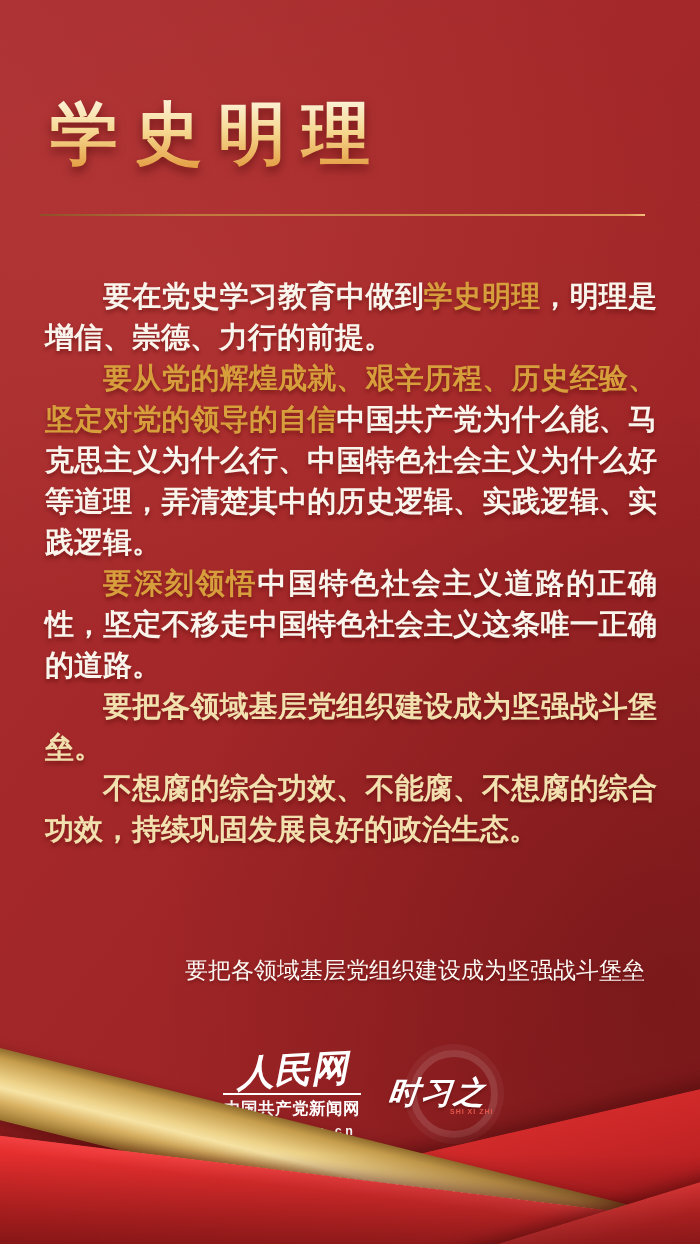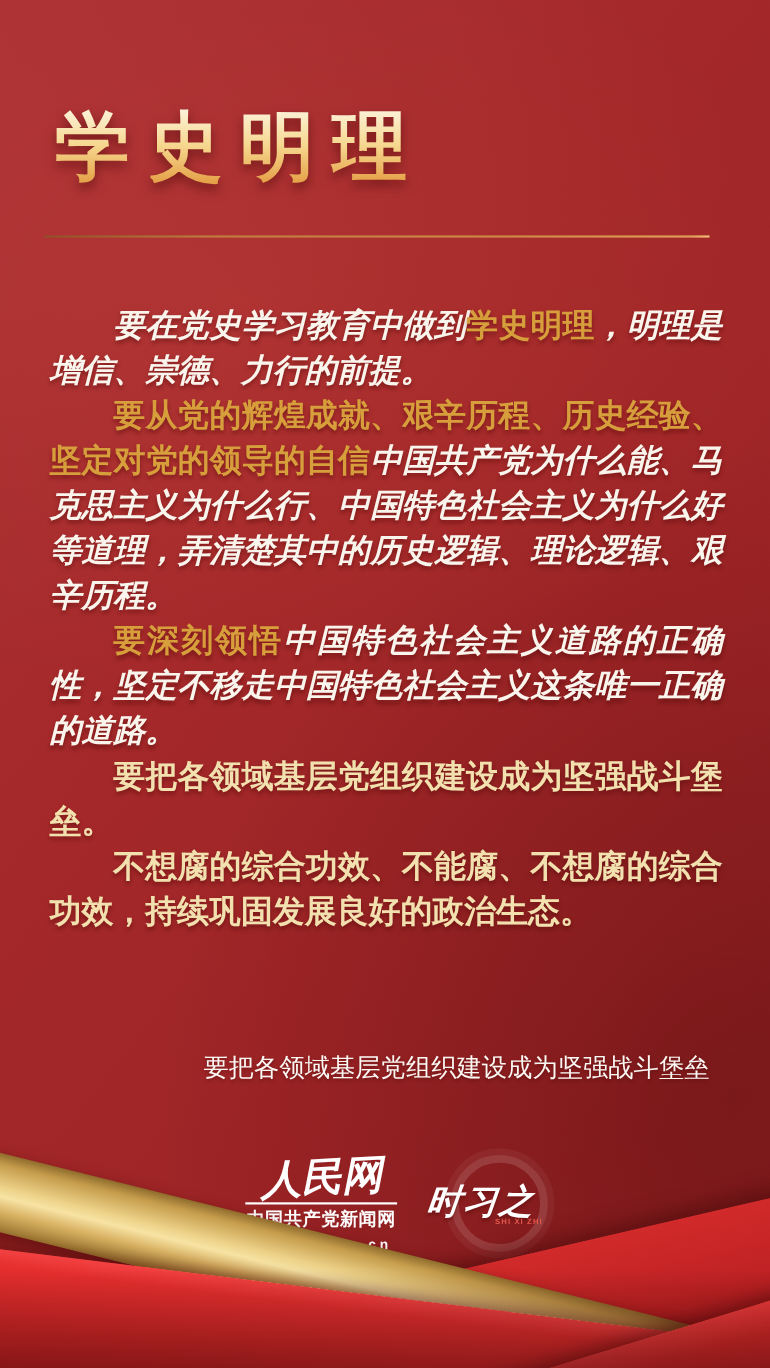--- a/index.html
+++ b/index.html
@@ -31,21 +31,21 @@
   }
 
   
   .body-text{
     position:absolute;left:45px;top:276px;width:612px;
     font-size:29px;line-height:41px;font-weight:700;
     text-align:justify;
     text-shadow:0 3px 4px rgba(70,5,5,.45);
   }
   .body-text p{margin:0;text-indent:2em;}
-  .seg-white{color:#f9f4ec;font-style:italic;}
+  .seg-white{color:#f9f4ec;}
   .seg-gold{color:#d79f3c;}
   .seg-cream{color:#f2e1af;}
 
   
   .attribution{
     position:absolute;right:55px;top:952px;
     text-align:right;color:#fbf8f4;font-weight:400;
     font-size:23px;line-height:36px;
     text-shadow:0 2px 3px rgba(70,5,5,.4);
   }
@@ -116,21 +116,21 @@
 </head>
 <body>
 
 <div class="page">
 
   <div class="title">学史明理</div>
   <div class="title-rule"></div>
 
   <div class="body-text">
     <p><span class="seg-white">要在党史学习教育中做到</span><span class="seg-gold">学史明理</span><span class="seg-white">，明理是增信、崇德、力行的前提。</span></p>
-    <p><span class="seg-gold">要从党的辉煌成就、艰辛历程、历史经验、坚定对党的领导的自信</span><span class="seg-white">中国共产党为什么能、马克思主义为什么行、中国特色社会主义为什么好等道理，弄清楚其中的历史逻辑、理论逻辑、艰辛历程。</span></p>
+    <p><span class="seg-gold">要从党的辉煌成就、艰辛历程、历史经验、坚定对党的领导的自信</span><span class="seg-white">中国共产党为什么能、马克思主义为什么行、中国特色社会主义为什么好等道理，弄清楚其中的历史逻辑、实践逻辑、实践逻辑。</span></p>
     <p><span class="seg-gold">要深刻领悟</span><span class="seg-white">中国特色社会主义道路的正确性，坚定不移走中国特色社会主义这条唯一正确的道路。</span></p>
     <p><span class="seg-cream">要把各领域基层党组织建设成为坚强战斗堡垒。</span></p>
     <p><span class="seg-cream">不想腐的综合功效、不能腐、不想腐的综合功效，持续巩固发展良好的政治生态。</span></p>
   </div>
 
   <div class="attribution">
     <div>要把各领域基层党组织建设成为坚强战斗堡垒</div>
   </div>
 
   <div class="logos">

